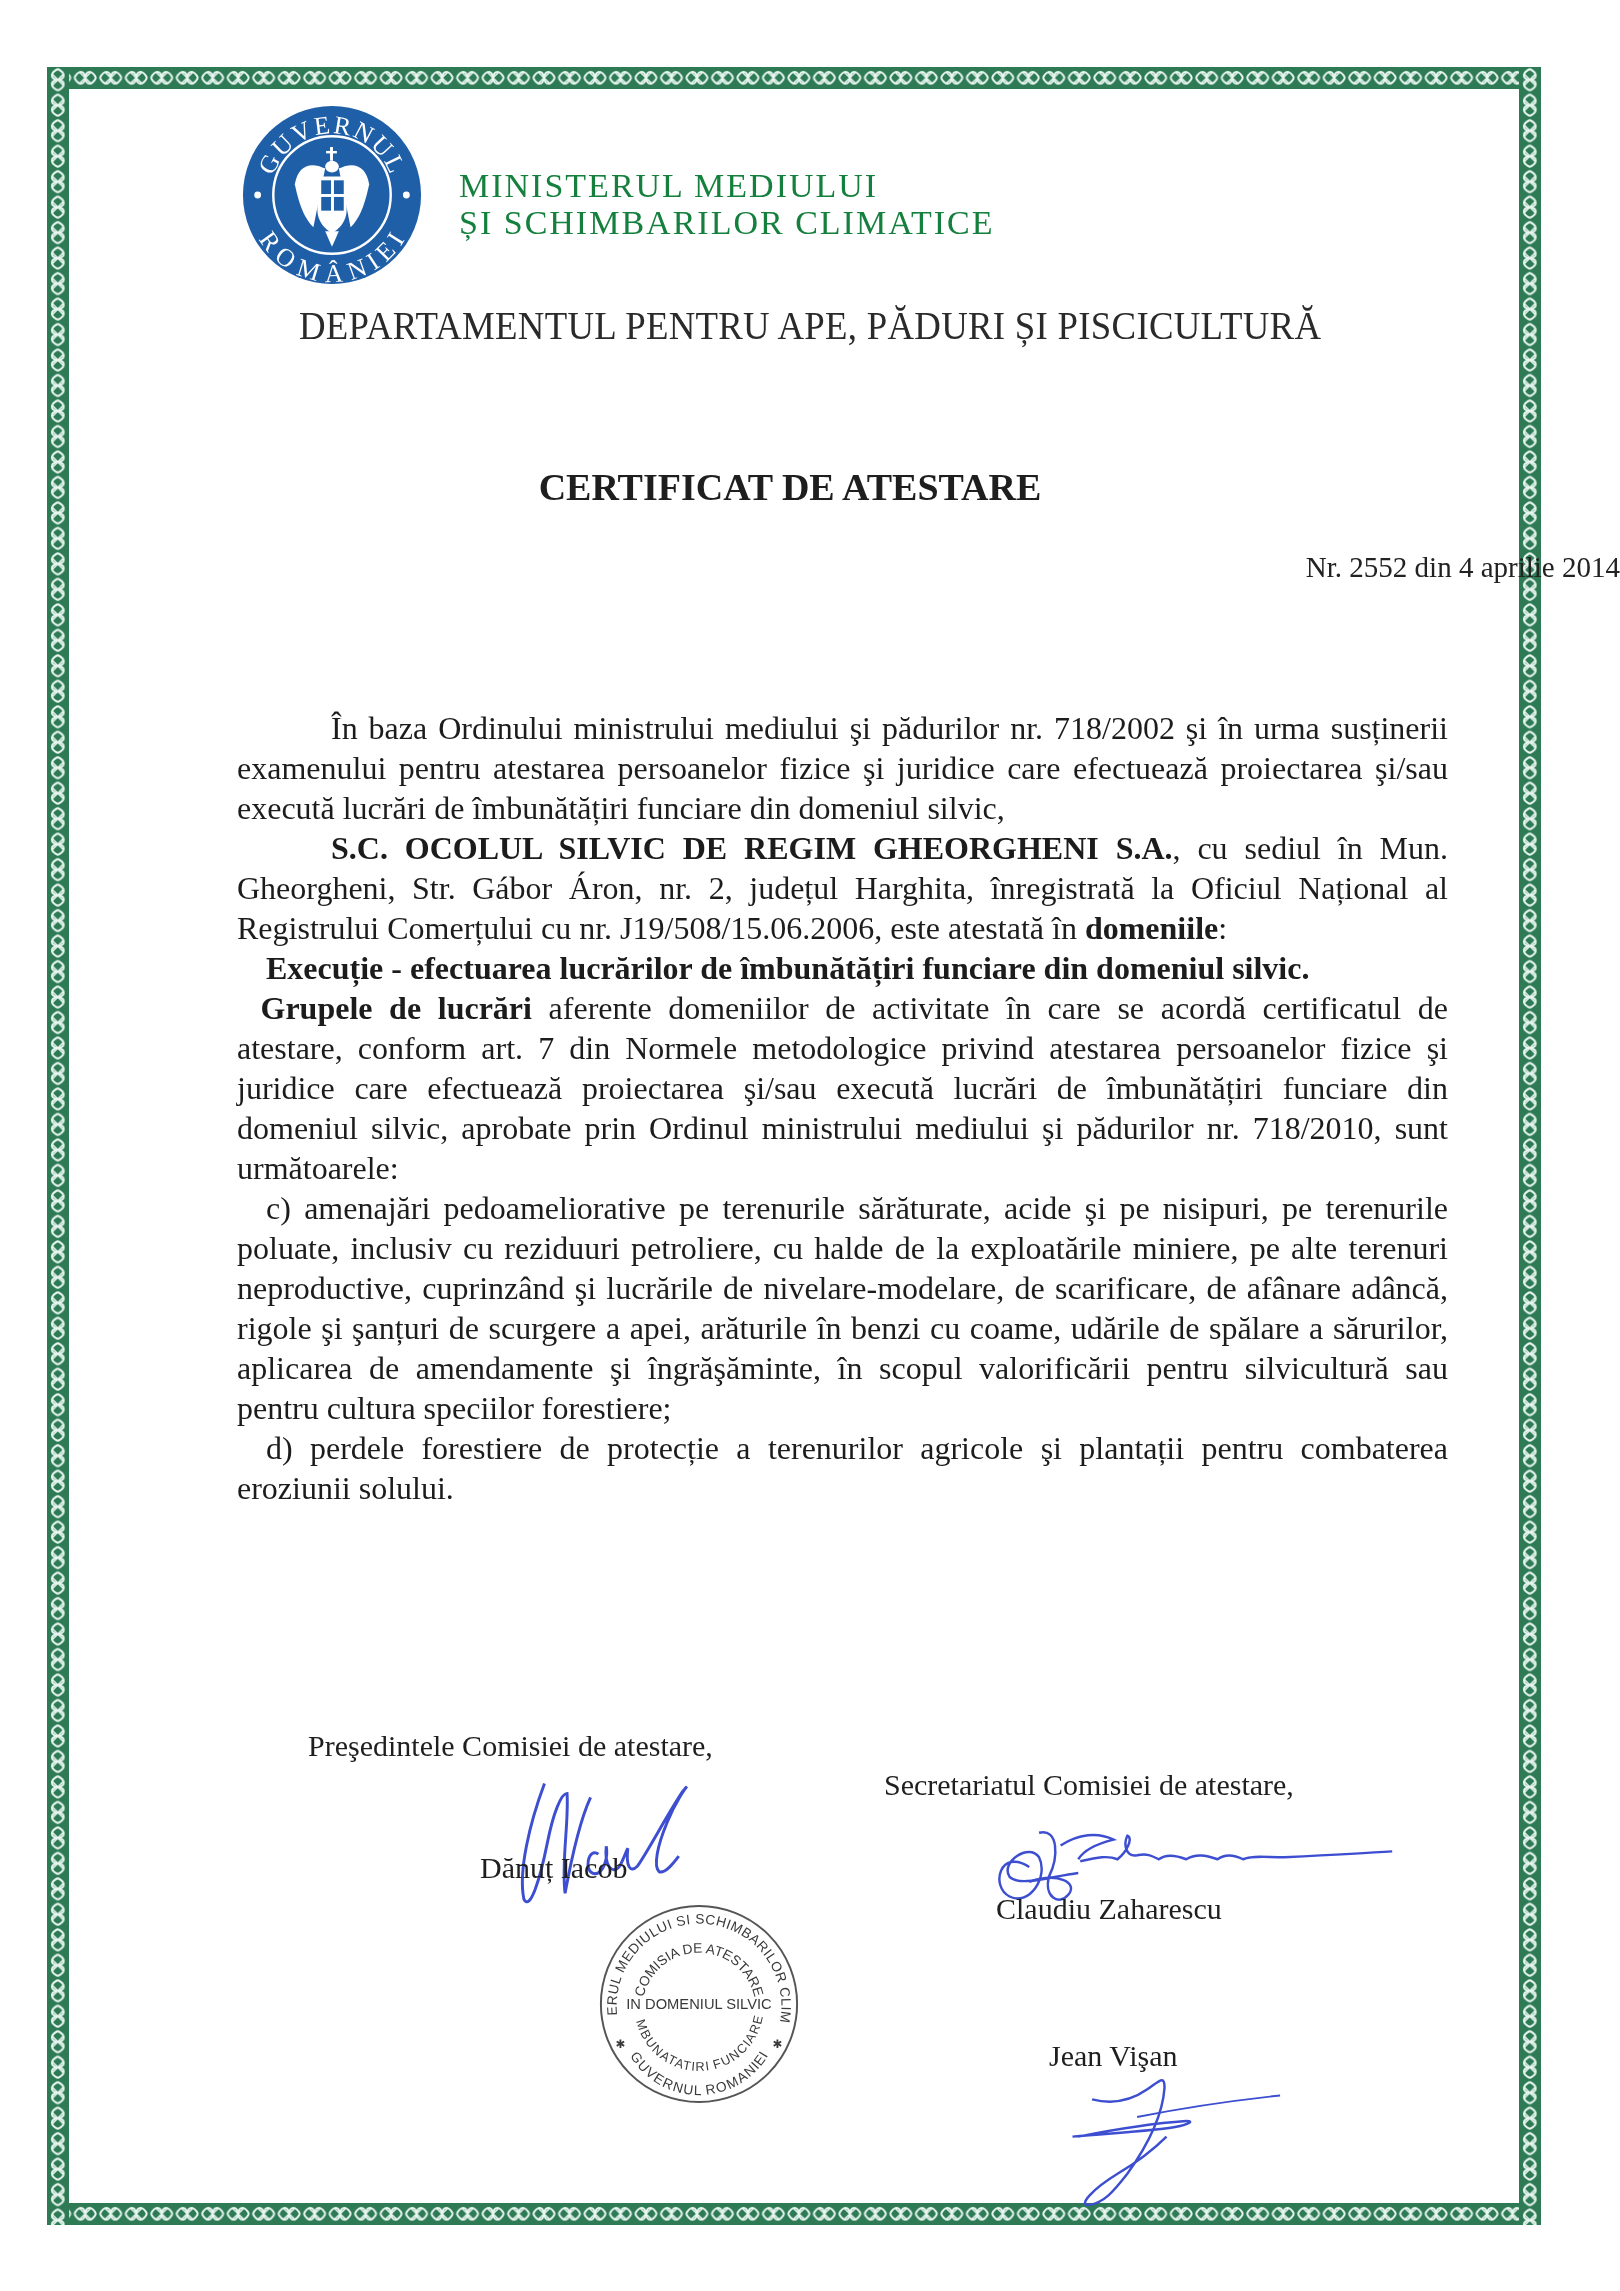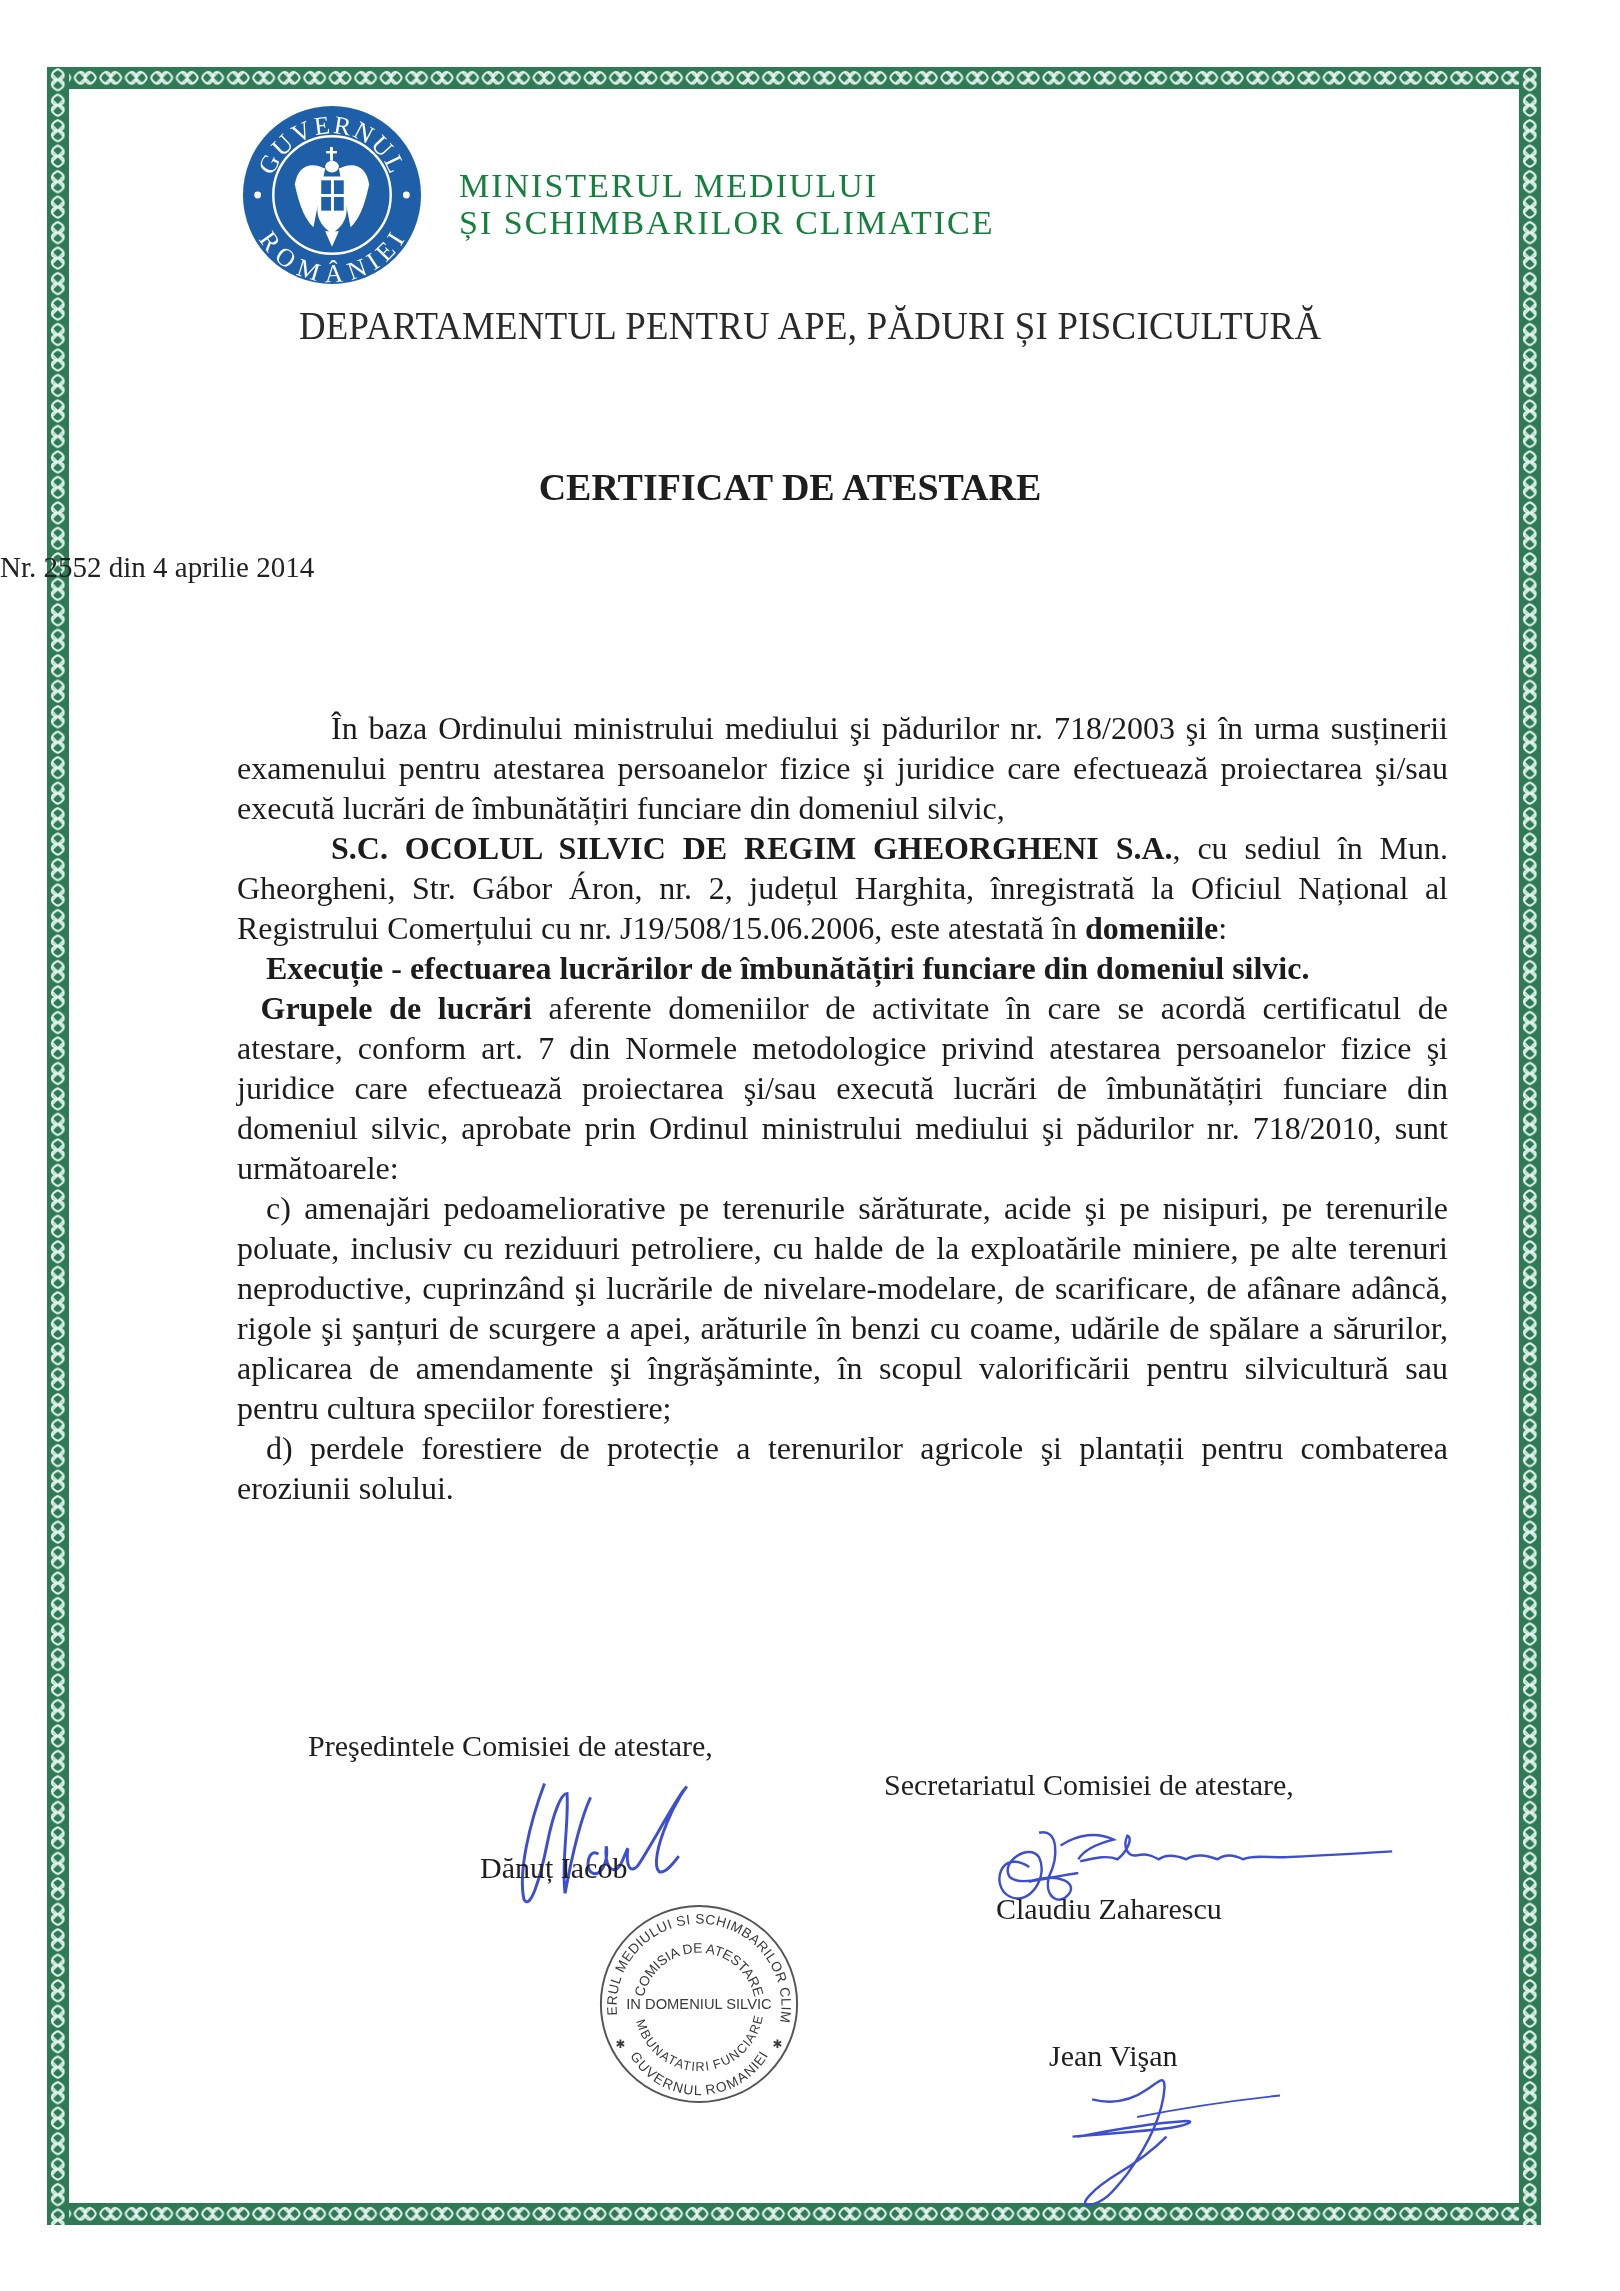--- a/index.html
+++ b/index.html
@@ -12,21 +12,21 @@
   .border-band svg { display:block; }
 
   
   .logo { left:241px; top:104px; width:182px; height:182px; }
   .ministry { left:459px; top:167px; font-size:34px; letter-spacing:2px; color:#15803d; line-height:37px;
               font-family:"Liberation Serif", serif; font-weight:normal; }
   .dept { left:0; width:1620px; top:302px; text-align:center; font-size:40px; color:#2a2a2a;
           transform:scaleX(0.92); transform-origin:812px 0; letter-spacing:0.3px; }
 
   .title { left:0; width:1580px; top:465px; text-align:center; font-size:38px; font-weight:bold; color:#1e1e1e; }
-  .nr { left:0; width:1620px; top:551px; text-align:left; font-size:29px; color:#222; }
+  .nr { left:0; width:1620px; top:551px; text-align:right; font-size:29px; color:#222; }
 
   
   .body { left:237px; top:708px; width:1211px; font-size:32px; line-height:40px; color:#1c1c1c; }
   .body p { margin:0; text-align:justify; text-align-last:left; }
   .body .ind1 { text-indent:29px; }
   .body .ind2 { text-indent:23.5px; }
   .body .ind3 { text-indent:94px; }
   .body .b { font-weight:bold; }
 
   
@@ -110,21 +110,21 @@
   <div>MINISTERUL MEDIULUI</div>
   <div>ȘI SCHIMBARILOR CLIMATICE</div>
 </div>
 
 <div class="abs dept">DEPARTAMENTUL PENTRU APE, PĂDURI ȘI PISCICULTURĂ</div>
 
 <div class="abs title">CERTIFICAT DE ATESTARE</div>
 <div class="abs nr">Nr. 2552 din 4 aprilie 2014</div>
 
 <div class="abs body">
-  <p class="ind3">În baza Ordinului ministrului mediului şi pădurilor nr. 718/2003 şi în urma susținerii examenului pentru atestarea persoanelor fizice şi juridice care efectuează proiectarea şi/sau execută lucrări de îmbunătățiri funciare din domeniul silvic,</p>
+  <p class="ind3">În baza Ordinului ministrului mediului şi pădurilor nr. 718/2002 şi în urma susținerii examenului pentru atestarea persoanelor fizice şi juridice care efectuează proiectarea şi/sau execută lucrări de îmbunătățiri funciare din domeniul silvic,</p>
   <p class="ind3"><span class="b">S.C.  OCOLUL SILVIC DE REGIM GHEORGHENI S.A.</span><span>, cu sediul în Mun. Gheorgheni, Str. Gábor Áron, nr. 2, județul Harghita, înregistrată la Oficiul Național al Registrului Comerțului cu nr. J19/508/15.06.2006, este atestată în </span><span class="b">domeniile</span><span>:</span></p>
   <p class="ind1 b">Execuție - efectuarea lucrărilor de îmbunătățiri funciare din domeniul silvic.</p>
   <p class="ind2"><span class="b">Grupele de lucrări</span><span> aferente domeniilor de activitate în care se acordă certificatul de atestare, conform art. 7 din Normele metodologice privind atestarea persoanelor fizice şi juridice care efectuează proiectarea şi/sau execută lucrări de îmbunătățiri funciare din domeniul silvic, aprobate prin Ordinul ministrului mediului şi pădurilor nr. 718/2010, sunt următoarele:</span></p>
   <p class="ind1">c) amenajări pedoameliorative pe terenurile sărăturate, acide şi pe nisipuri, pe terenurile poluate, inclusiv cu reziduuri petroliere, cu halde de la exploatările miniere, pe alte terenuri neproductive, cuprinzând şi lucrările de nivelare-modelare, de scarificare, de afânare adâncă, rigole şi şanțuri de scurgere a apei, arăturile în benzi cu coame, udările de spălare a sărurilor, aplicarea de amendamente şi îngrăşăminte, în scopul valorificării pentru silvicultură sau pentru cultura speciilor forestiere;</p>
   <p class="ind1">d) perdele forestiere de protecție a terenurilor agricole şi plantații pentru combaterea eroziunii solului.</p>
 </div>
 
 <div class="abs sig-label" style="left:308px; top:1729px;">Preşedintele Comisiei de atestare,</div>
 <svg class="ink" style="left:510px; top:1764px;" width="216" height="147" viewBox="0 0 220 150">
   <path d="M35 20 C20 60, 8 110, 14 138 C20 150, 30 120, 38 80 C44 50, 52 30, 58 30 C60 60, 52 100, 56 132 C60 110, 70 60, 82 34" fill="none" stroke="#3d4fd0" stroke-width="3"></path>

